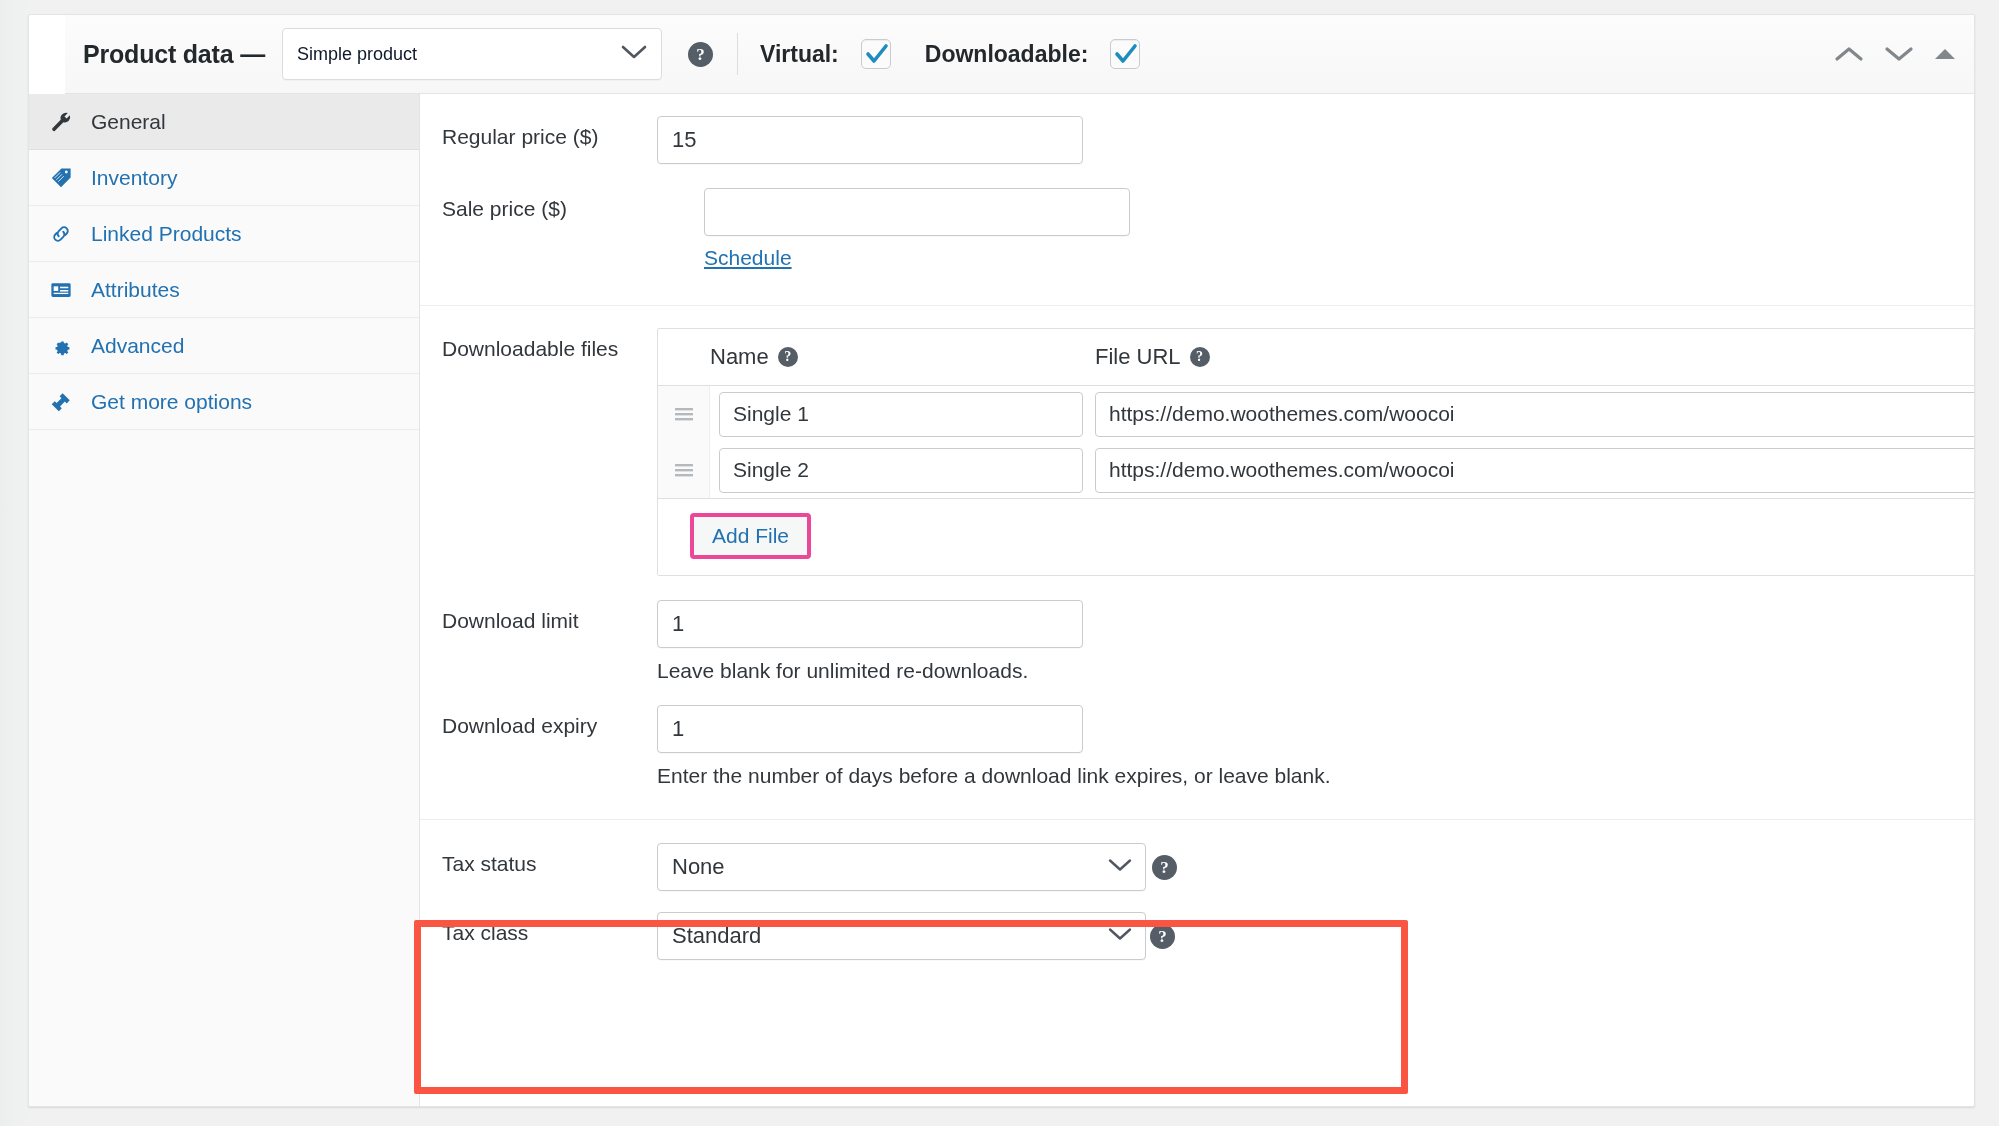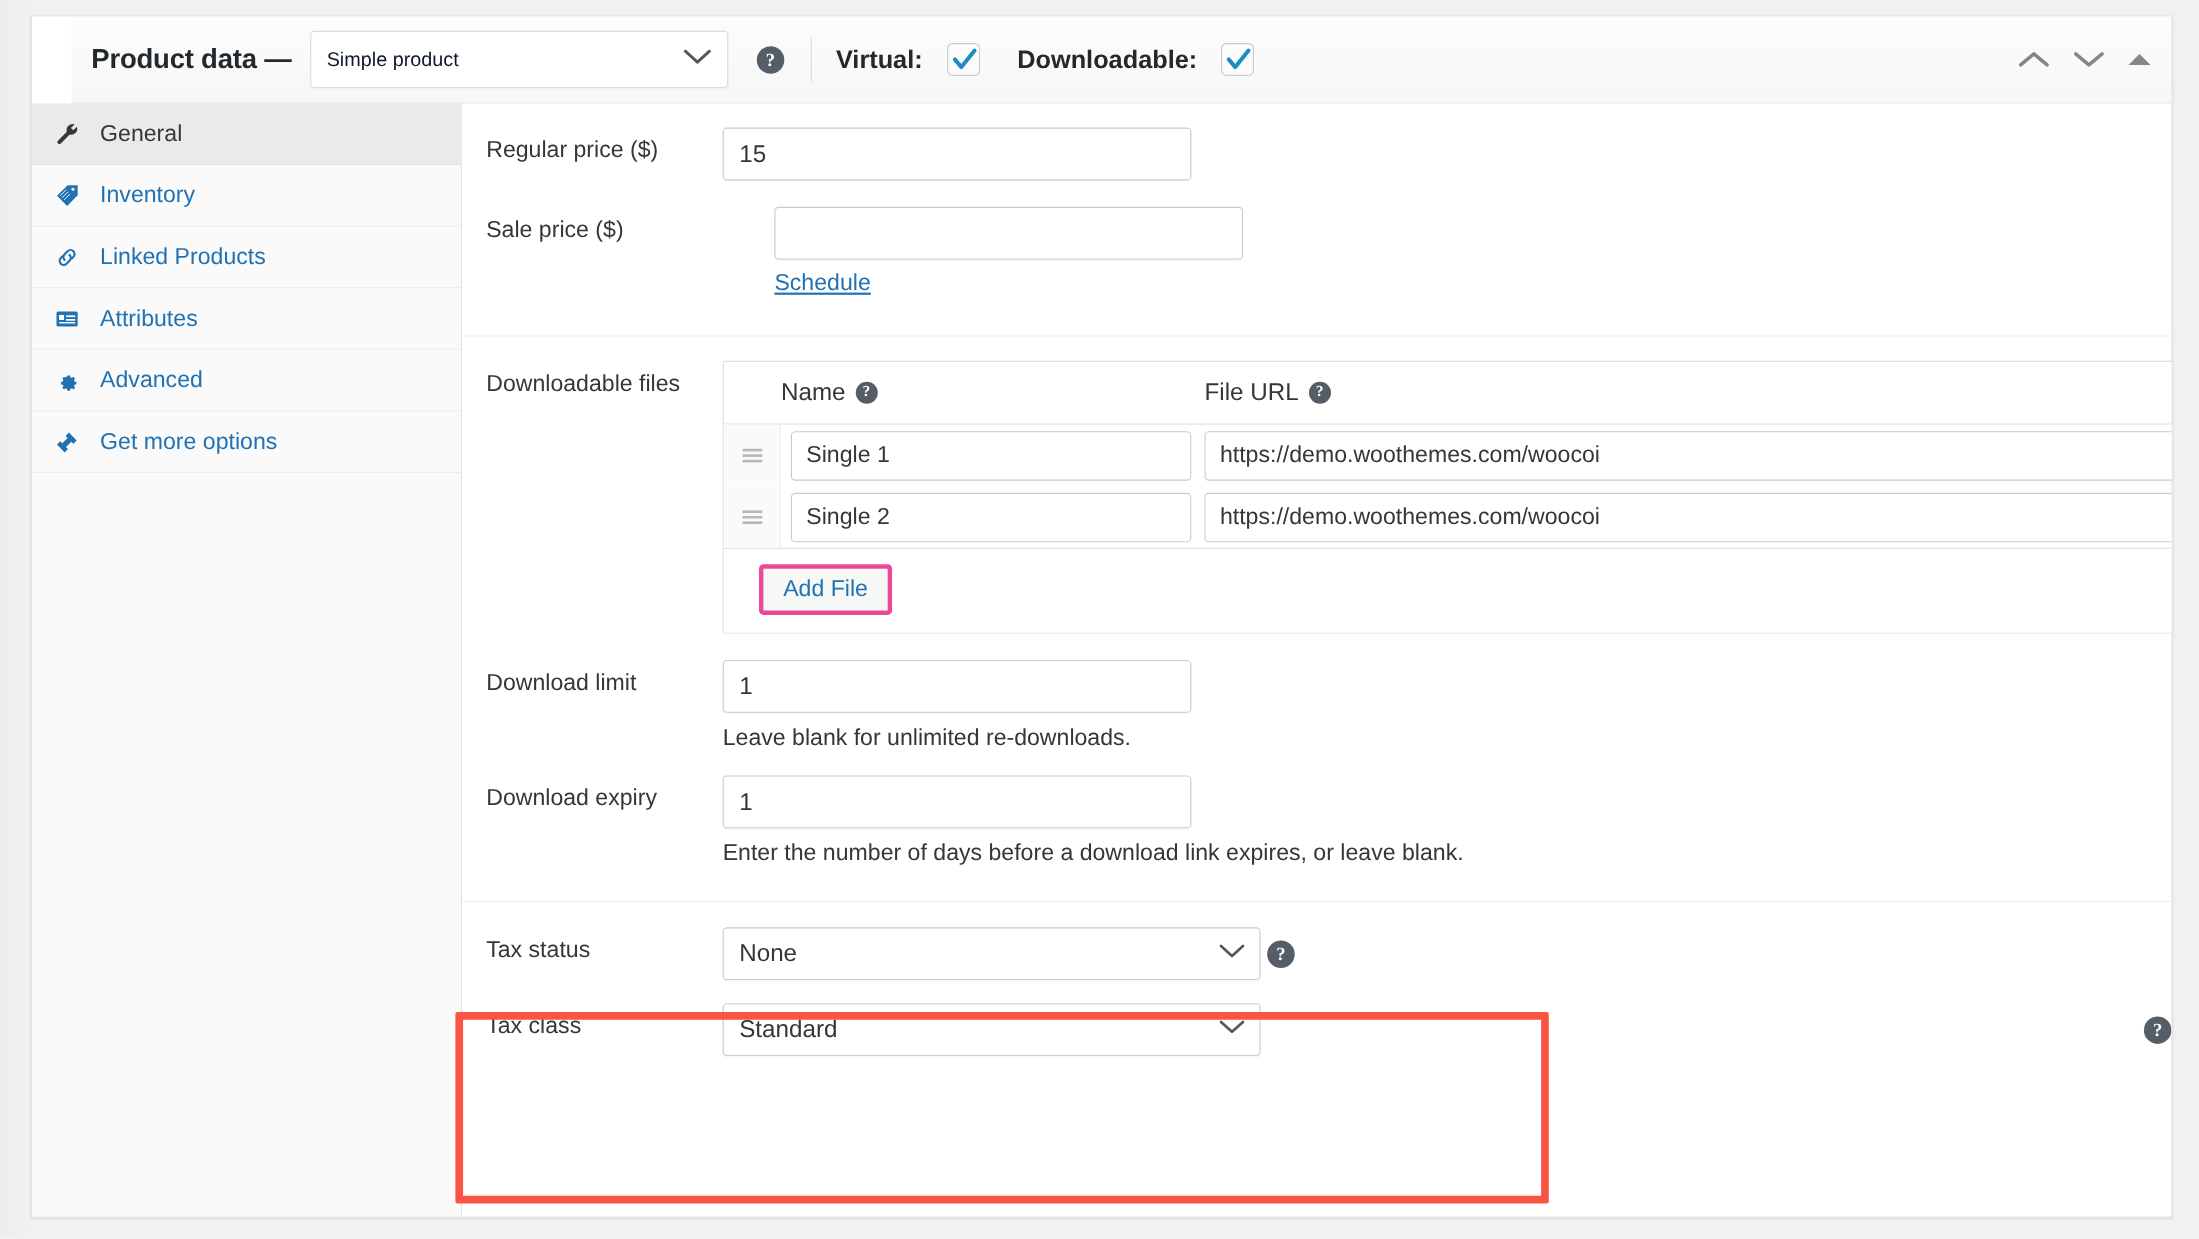--- a/index.html
+++ b/index.html
@@ -538,21 +538,21 @@
                   <path d="M2 3 L12 12 L22 3" fill="none" stroke="#50575e" stroke-width="2.4" stroke-linecap="round" stroke-linejoin="round"></path>
                 </svg>
             </span>
           </div>
           <span class="help-dot">?</span>
         </div>
       </div>
 
       <div class="field-row" style="padding-top:21px;">
         <div class="field-label">Tax class</div>
-        <div class="field-ctl" style="display:flex;align-items:center;gap:4px;justify-content:space-between;">
+        <div class="field-ctl" style="display:flex;align-items:center;gap:4px;">
           <div class="sel-ctl">
             <span class="val">Standard</span>
             <span class="chev">
               <svg width="24" height="15" viewBox="0 0 24 15">
                   <path d="M2 3 L12 12 L22 3" fill="none" stroke="#50575e" stroke-width="2.4" stroke-linecap="round" stroke-linejoin="round"></path>
                 </svg>
             </span>
           </div>
           <span class="help-dot">?</span>
         </div>

